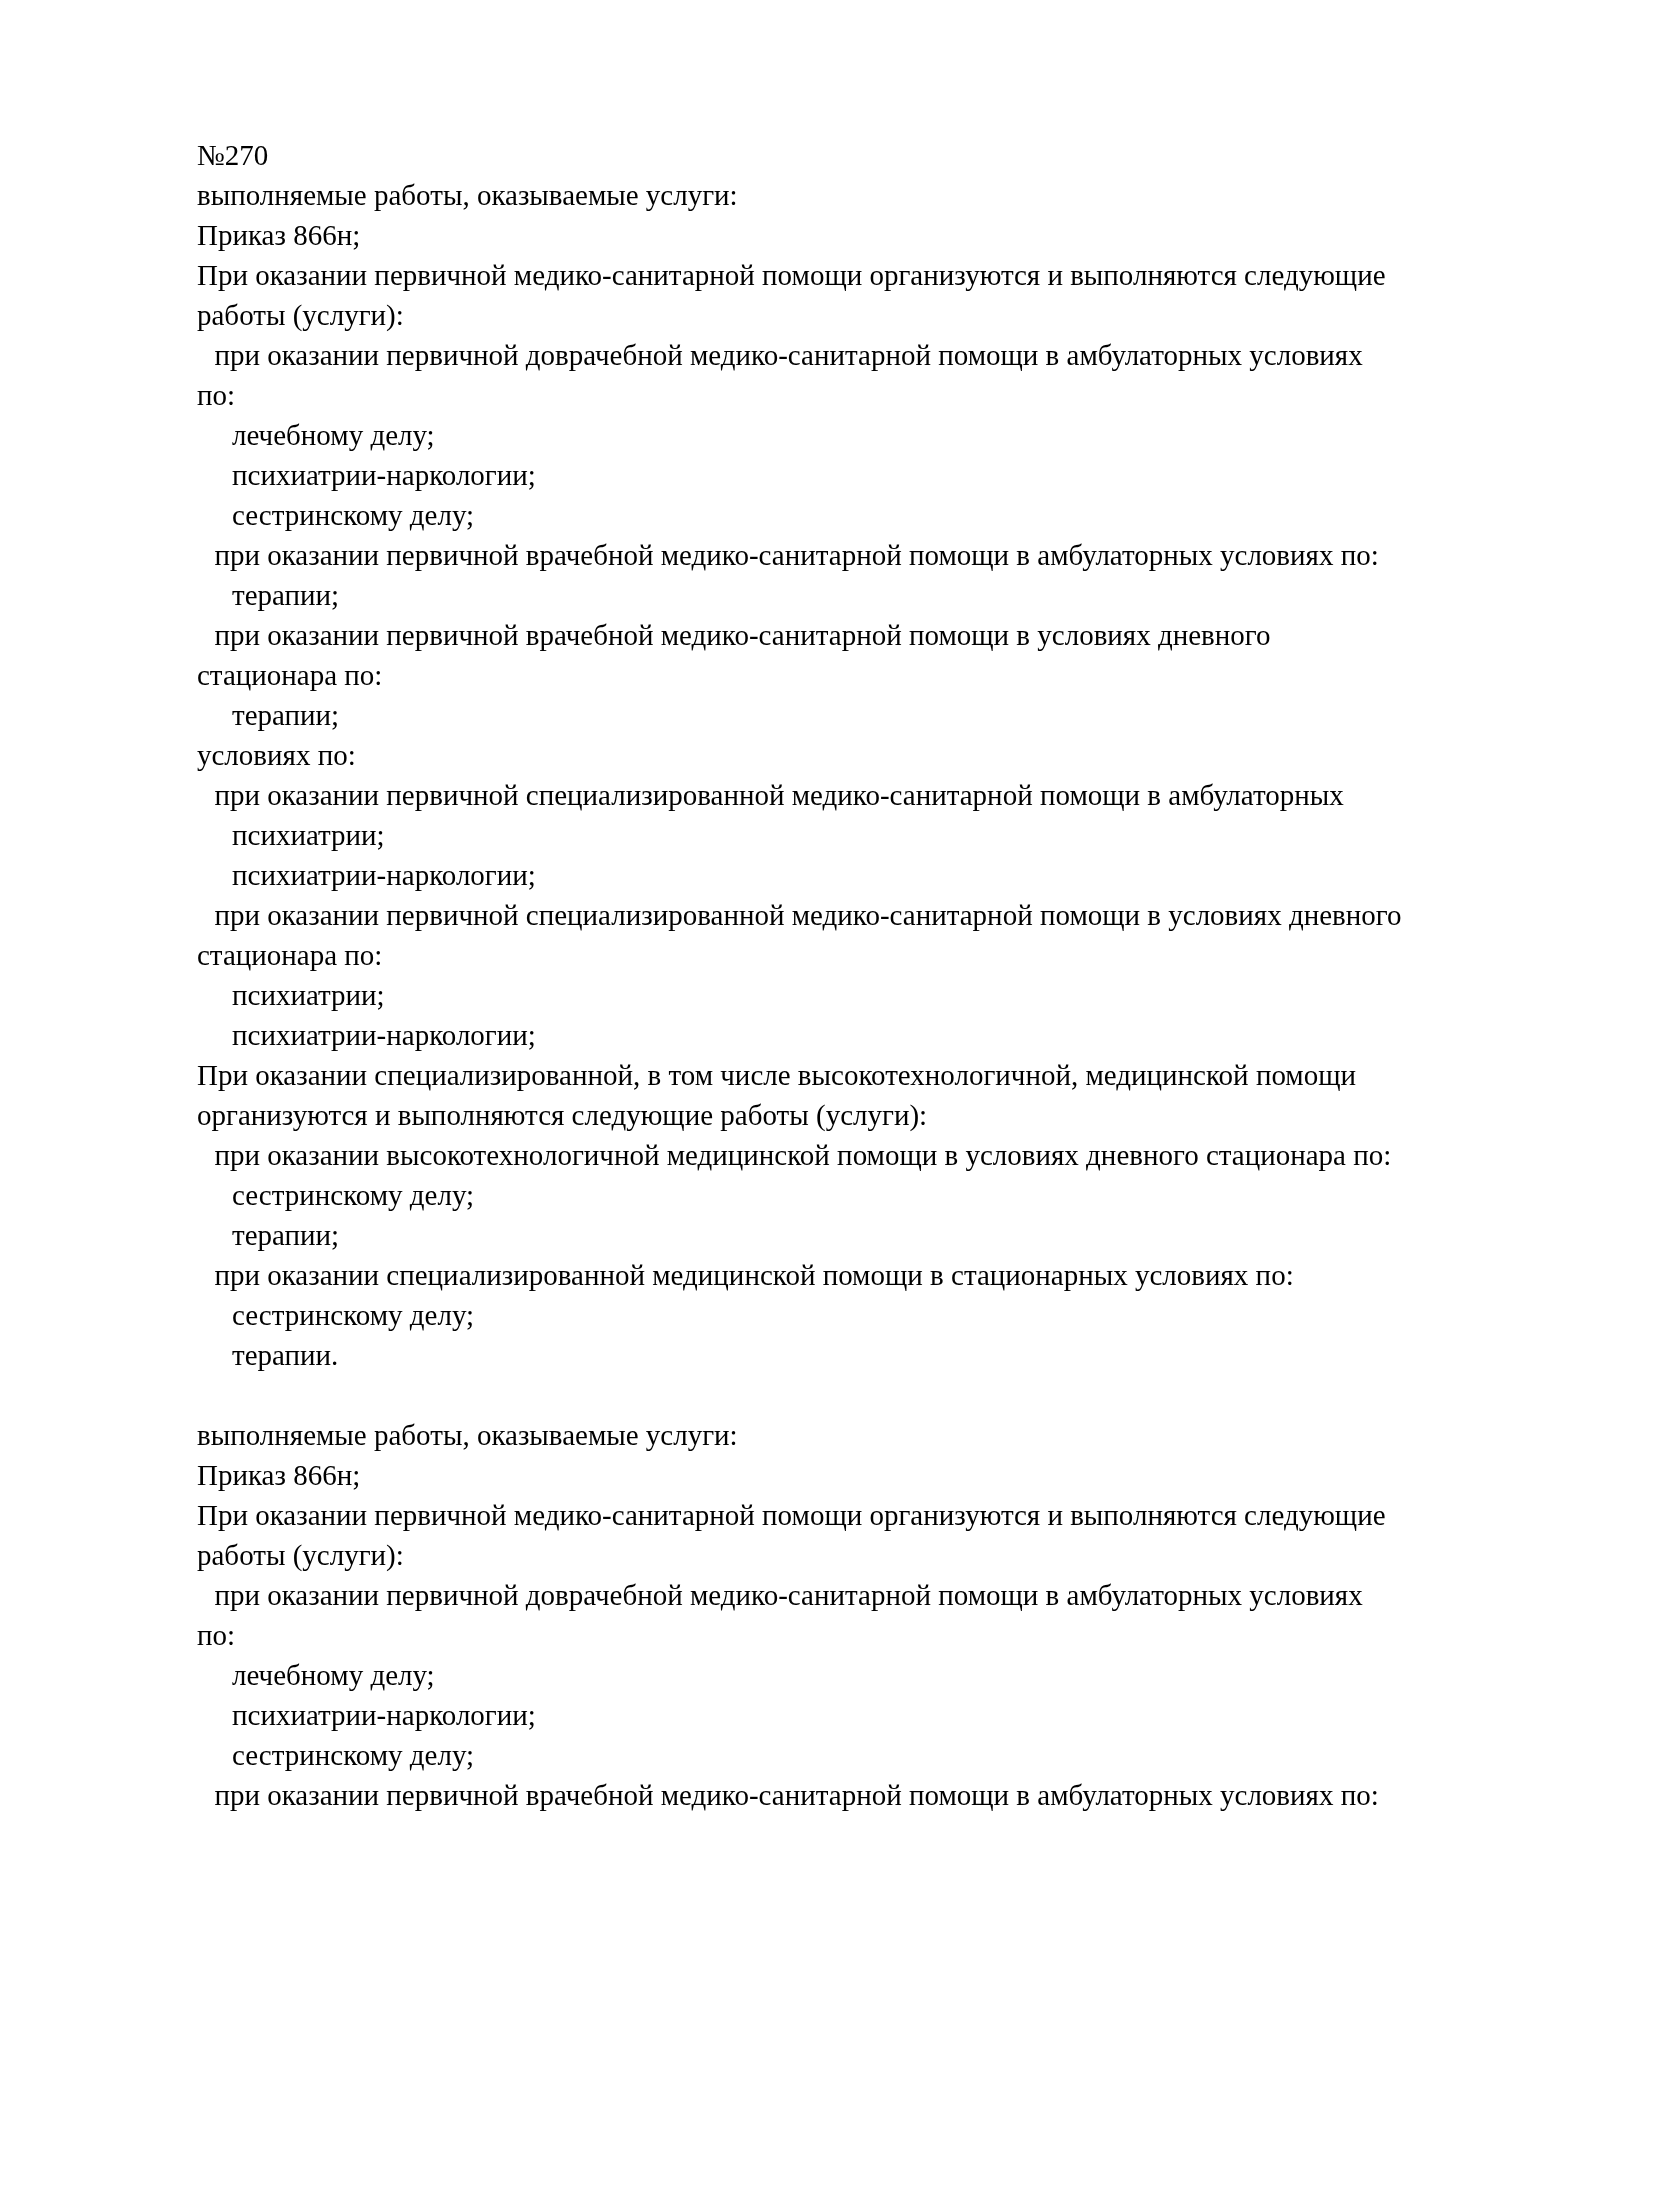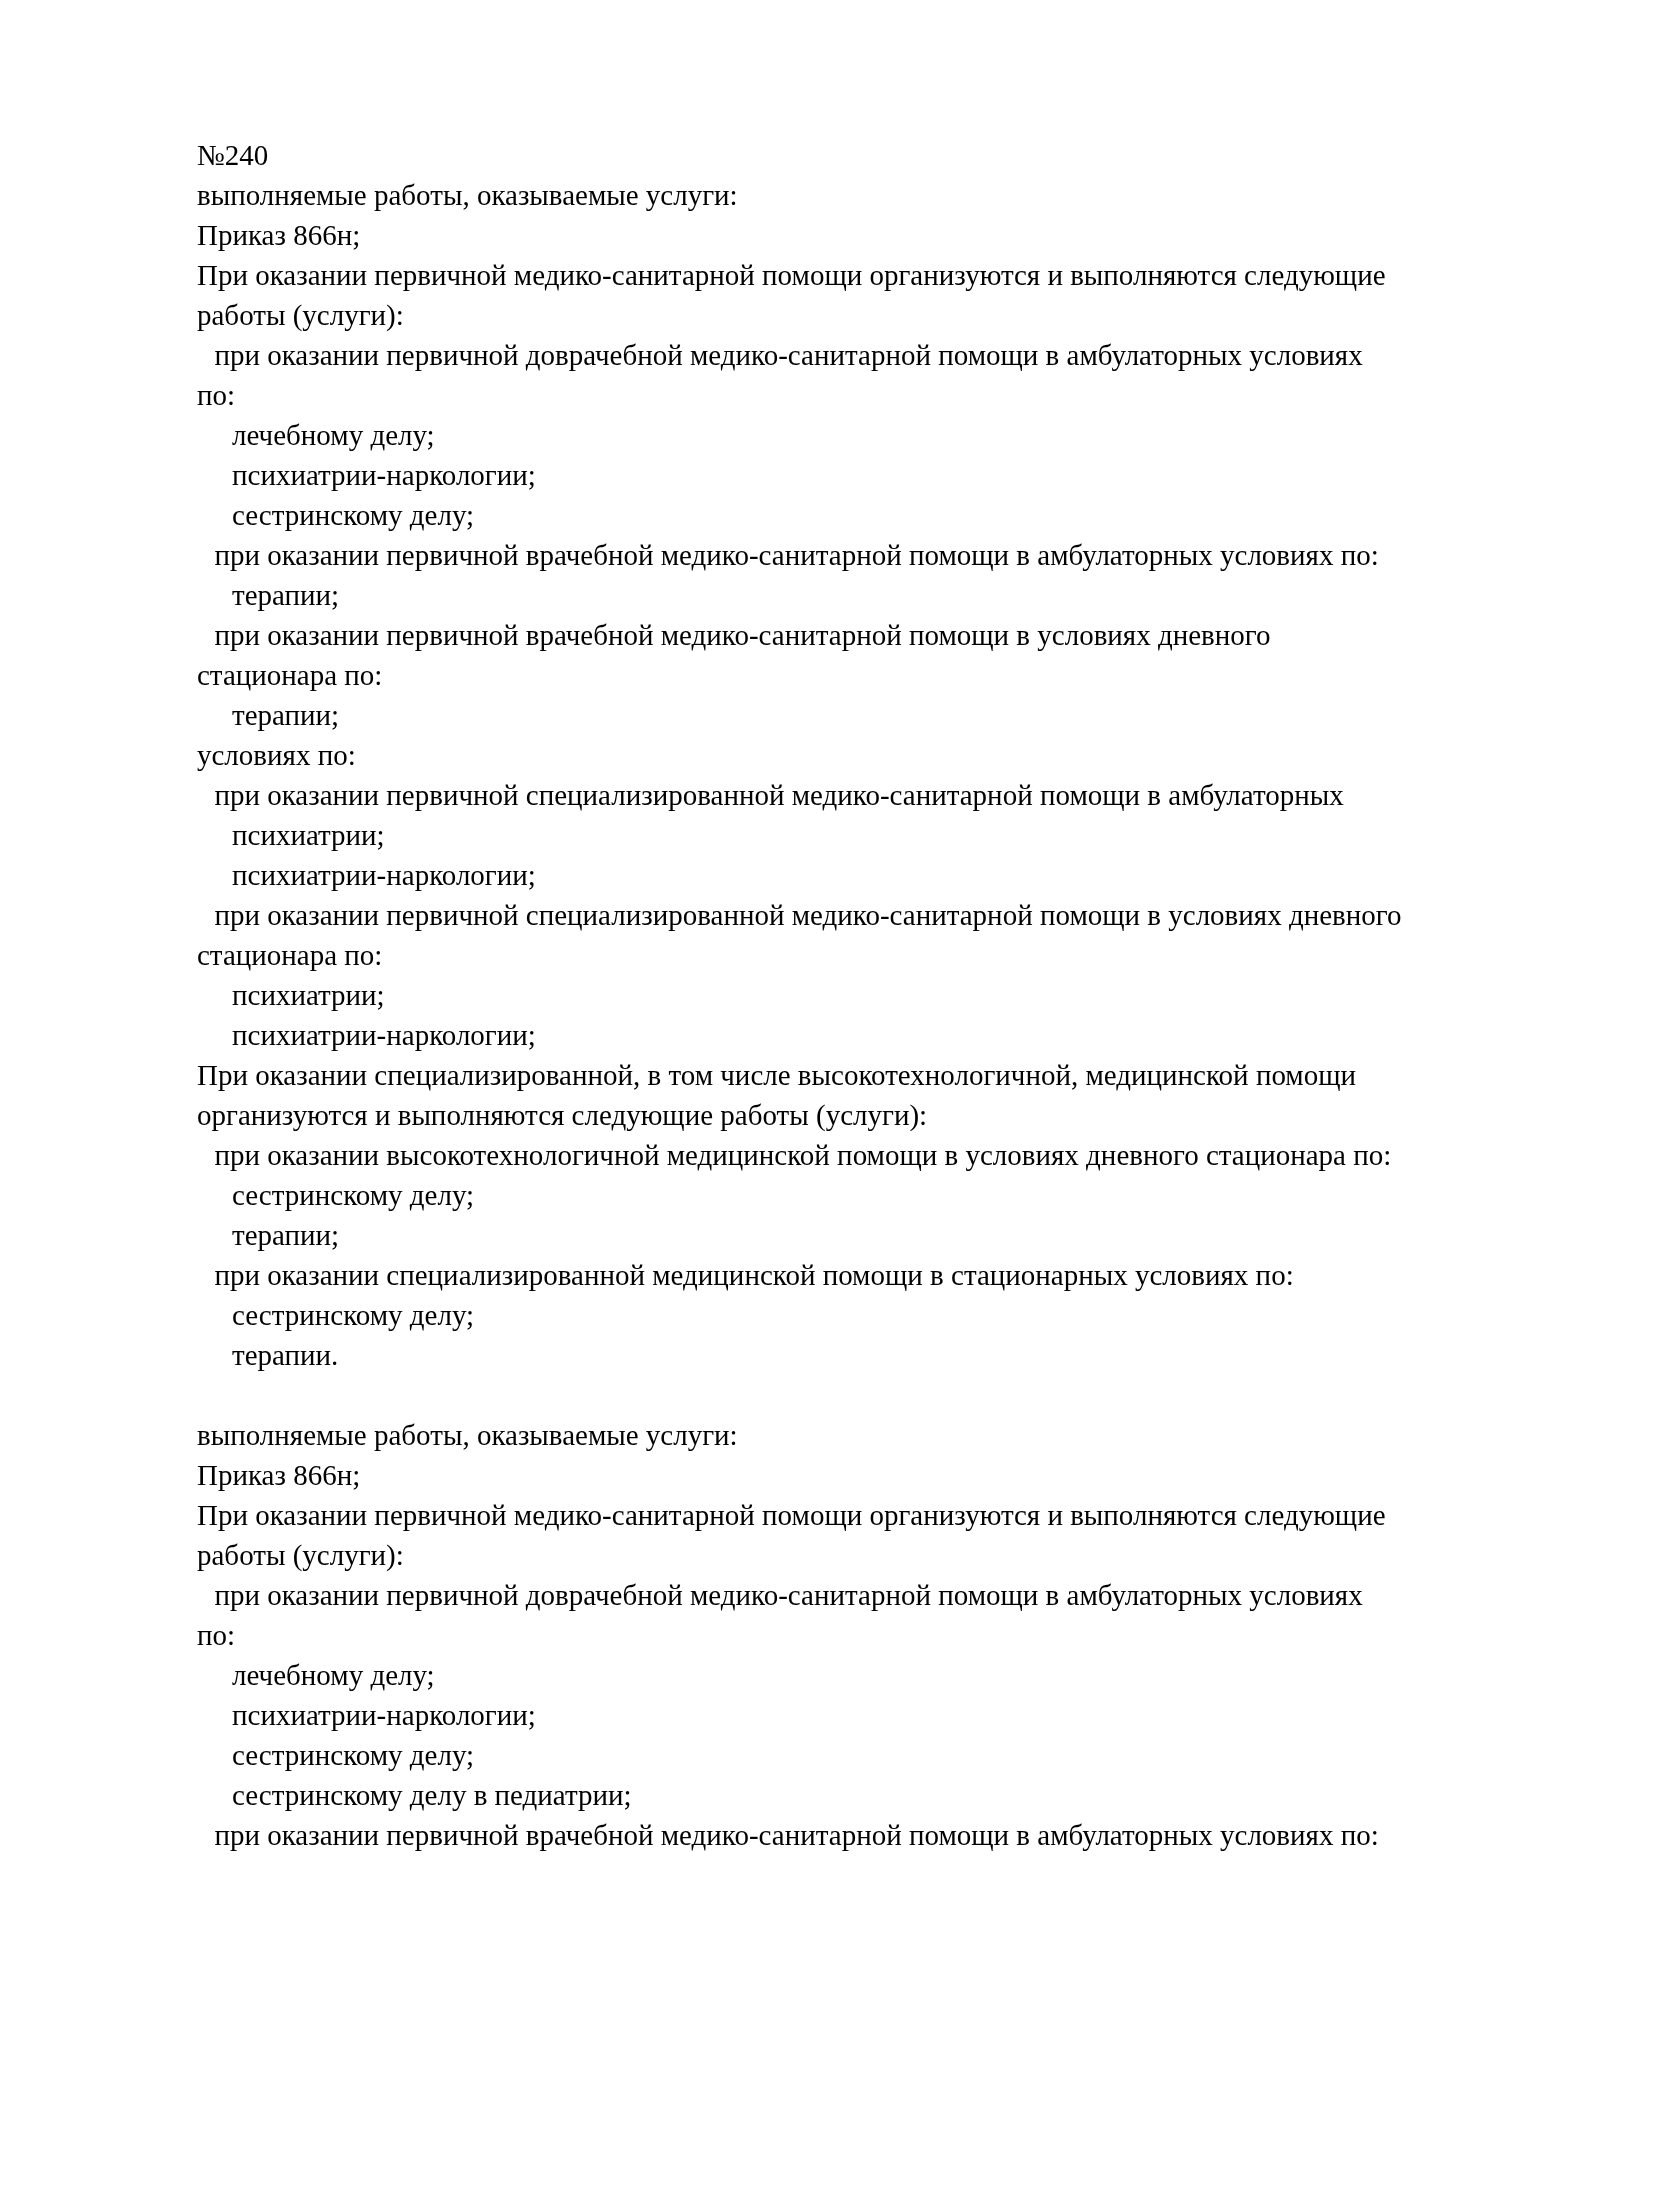--- a/index.html
+++ b/index.html
@@ -35,21 +35,21 @@
   .ind0 { padding-left: 0; }
   .ind1 { padding-left: 17.4px; }
   .ind2 { padding-left: 35px; }
 </style>
 </head>
 <body>
 
 <div class="page">
   <div class="doc">
       <section class="doc-section">
-        <div class="line ind0">№240</div>
+        <div class="line ind0">№270</div>
         <div class="line ind0">выполняемые работы, оказываемые услуги:</div>
         <div class="line ind0">Приказ 866н;</div>
         <div class="line ind0">При оказании первичной медико-санитарной помощи организуются и выполняются следующие</div>
         <div class="line ind0">работы (услуги):</div>
         <div class="line ind1">при оказании первичной доврачебной медико-санитарной помощи в амбулаторных условиях</div>
         <div class="line ind0">по:</div>
         <div class="line ind2">лечебному делу;</div>
         <div class="line ind2">психиатрии-наркологии;</div>
         <div class="line ind2">сестринскому делу;</div>
         <div class="line ind1">при оказании первичной врачебной медико-санитарной помощи в амбулаторных условиях по:</div>
@@ -77,18 +77,17 @@
       <section class="doc-section">
         <div class="line ind0">выполняемые работы, оказываемые услуги:</div>
         <div class="line ind0">Приказ 866н;</div>
         <div class="line ind0">При оказании первичной медико-санитарной помощи организуются и выполняются следующие</div>
         <div class="line ind0">работы (услуги):</div>
         <div class="line ind1">при оказании первичной доврачебной медико-санитарной помощи в амбулаторных условиях</div>
         <div class="line ind0">по:</div>
         <div class="line ind2">лечебному делу;</div>
         <div class="line ind2">психиатрии-наркологии;</div>
         <div class="line ind2">сестринскому делу;</div>
-        <div class="line ind2">сестринскому делу в педиатрии;</div>
         <div class="line ind1">при оказании первичной врачебной медико-санитарной помощи в амбулаторных условиях по:</div>
       </section>
     </div>
 </div>
 
 
 </body></html>

